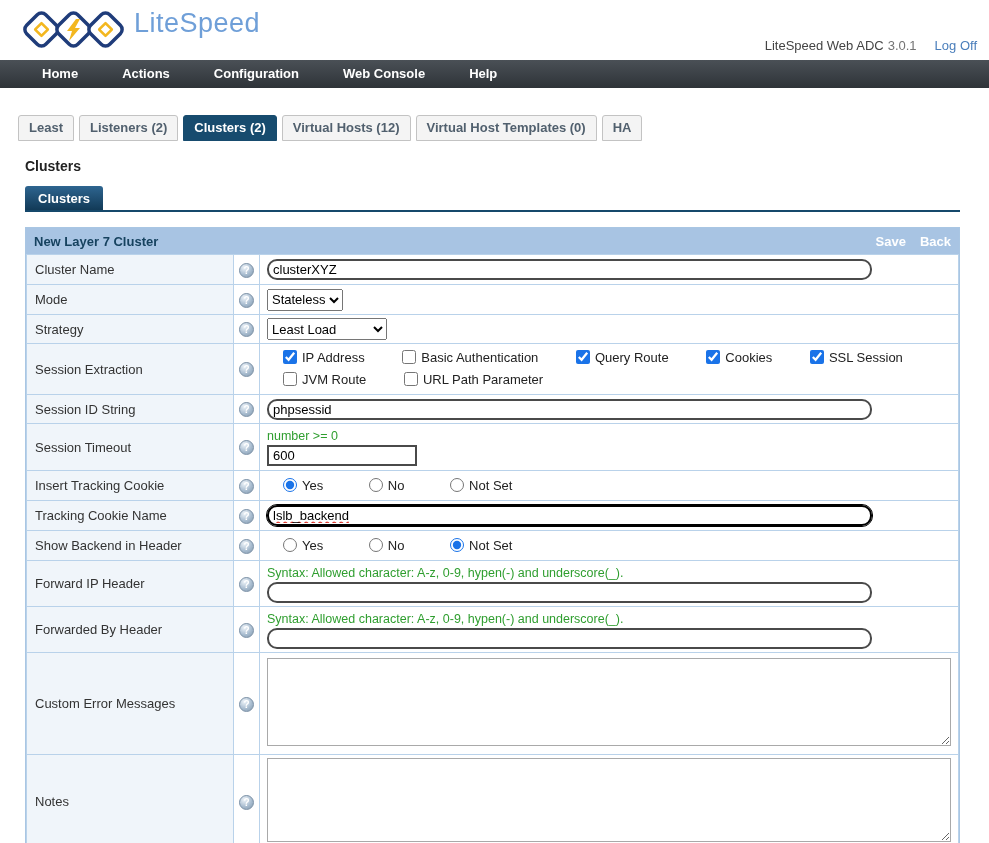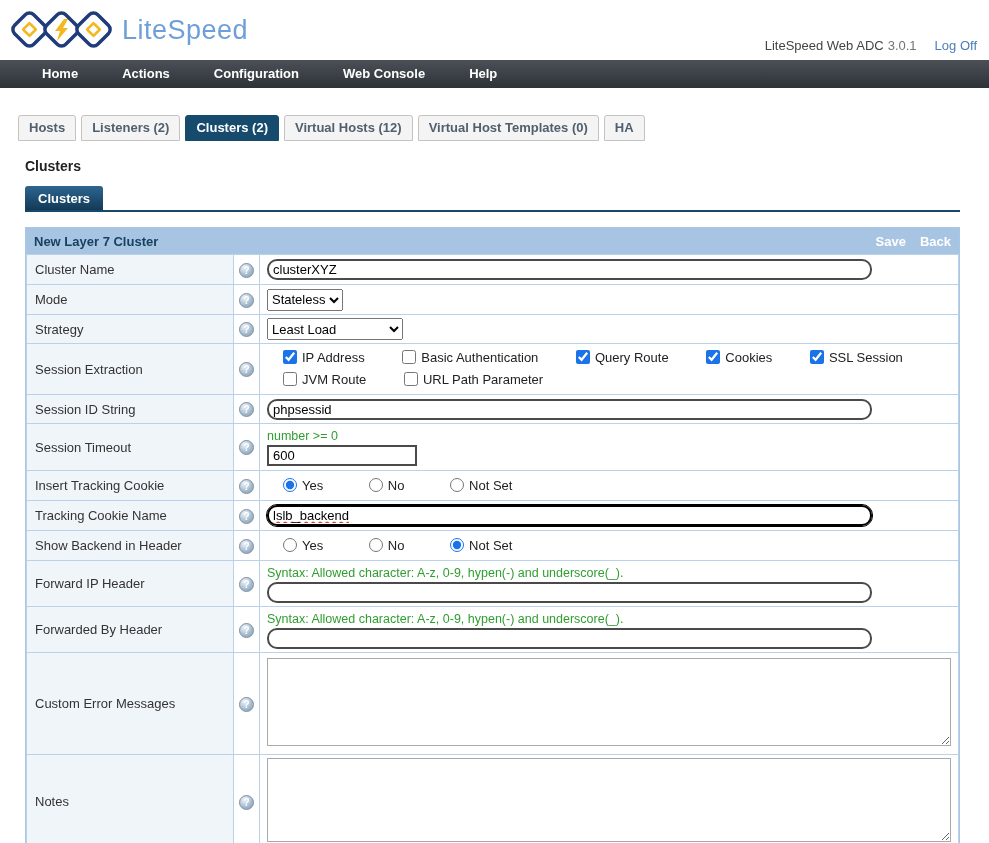--- a/index.html
+++ b/index.html
@@ -1,21 +1,21 @@
 <!DOCTYPE html>
 <html><head>
 <meta charset="utf-8">
 <style>
   * { box-sizing: border-box; margin: 0; padding: 0; }
   html,body { width: 989px; height: 843px; background: #fff;
     font-family: "Liberation Sans", sans-serif; font-size: 13px; color: #333; }
 
   
   .top { position: relative; height: 60px; }
-  .logo { position: absolute; left: 8px; top: 8px; display: flex; align-items: center; }
+  .logo { position: absolute; left: 20px; top: 8px; display: flex; align-items: flex-start; }
   .topright { position: absolute; right: 12px; top: 38px; font-size: 13px; color: #444; }
   .topright .ver { color: #737373; margin-left: 4px; }
   .topright .logoff { color: #4a7ebb; text-decoration: none; margin-left: 18px; cursor: pointer; margin-top: 16px; }
 
   
   .nav { height: 28px; background: linear-gradient(#4a5056, #2e3338);
     display: flex; align-items: center; padding-left: 20px; }
   .nav-item { color: #fff; font-weight: bold; font-size: 13px; padding: 0 22px;
     line-height: 28px; cursor: pointer; text-decoration: none; }
 
@@ -52,21 +52,21 @@
     line-height: 14px; text-align: center; cursor: pointer; }
 
   input.txt { font-family: "Liberation Sans", sans-serif; font-size: 13px;
     height: 21px; border: 2px solid #4a4a4a; padding: 0 4px; background: #fff; }
   .w-wide { width: 605px; border-radius: 10px; }
   .w-small { width: 150px; }
   input.focused { border: 2px solid #000; outline: 1px solid #000;
     text-decoration: underline wavy #d93025; text-decoration-skip-ink: none; }
 
   select.sel { font-family: "Liberation Sans", sans-serif; font-size: 13px; height: 22px; }
-  .sel-strategy { width: 136px; }
+  .sel-strategy { width: 120px; }
 
   .hint { color: #2f9e2f; font-size: 12.5px; margin: 1px 0 2px; }
 
   .cb, .rb { display: inline; font-size: 13px; color: #222; margin-right: 18px;
     line-height: 21px; cursor: pointer; padding-left: 16px; }
   .cb input, .rb input { accent-color: #1a73e8; width: 14px; height: 14px;
     vertical-align: -2px; margin-right: 5px; cursor: pointer; }
   .rb { margin-right: 26px; }
 
   textarea.ta { width: 684px; height: 88px; border: 1px solid #a9a9a9; resize: both;
@@ -101,21 +101,21 @@
 
 <div class="nav">
   <a class="nav-item">Home</a>
   <a class="nav-item">Actions</a>
   <a class="nav-item">Configuration</a>
   <a class="nav-item">Web Console</a>
   <a class="nav-item">Help</a>
 </div>
 
 <div class="tabs">
-  <div class="tab">Hosts</div>
+  <div class="tab">Least</div>
   <div class="tab">Listeners (2)</div>
   <div class="tab active">Clusters (2)</div>
   <div class="tab">Virtual Hosts (12)</div>
   <div class="tab">Virtual Host Templates (0)</div>
   <div class="tab">HA</div>
 </div>
 
 <div class="heading">Clusters</div>
 
 <div class="subtabs">

